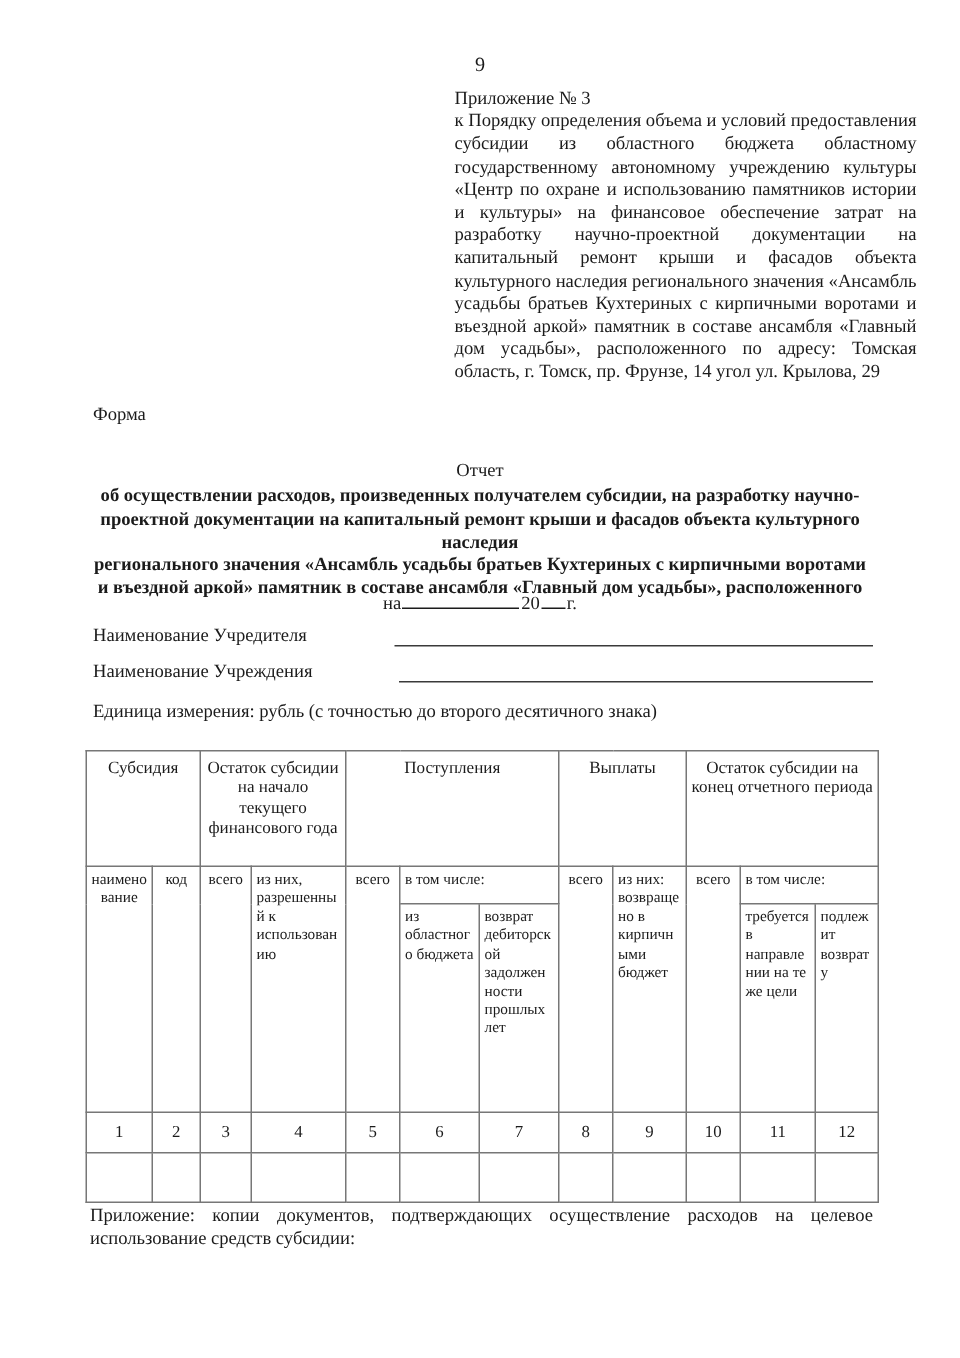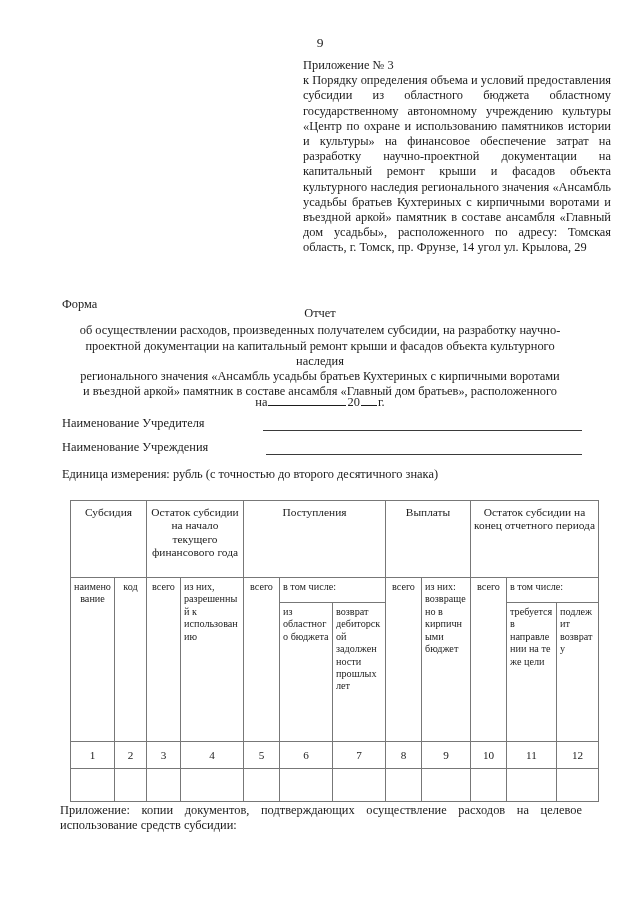--- a/index.html
+++ b/index.html
@@ -51,40 +51,41 @@
   .appendix-block .ap-body {
     text-align: justify;
     text-align-last: left;
     hyphens: none;
   }
 
   
   .forma-label {
     position: absolute;
     left: 62px;
-    top: 297px;
+    top: 269px;
     font-size: 12.4px;
   }
 
   
   .report-title {
     position: absolute;
     left: 60px;
     top: 306px;
     width: 520px;
     text-align: center;
     font-size: 12.4px;
     line-height: 15.3px;
   }
   .report-title .rt-head {
     display: block;
     margin-bottom: 2px;
   }
   .report-title .rt-line {
     display: block;
+    font-weight: bold;
   }
 
   
   .date-line {
     position: absolute;
     left: 60px;
     top: 393px;
     width: 520px;
     text-align: center;
     font-size: 12.4px;
@@ -131,21 +132,21 @@
   .unit-note {
     position: absolute;
     left: 62px;
     top: 467px;
     font-size: 12.4px;
   }
 
   
   .report-table {
     position: absolute;
-    left: 70px;
+    left: 57px;
     top: 500px;
     width: 528px;
     border-collapse: collapse;
     table-layout: fixed;
     font-size: 10.2px;
     line-height: 12.4px;
   }
   .report-table td,
   .report-table th {
     border: 1px solid #777;
@@ -211,21 +212,21 @@
     <div class="ap-body">к Порядку определения объема и условий предоставления субсидии из областного бюджета областному государственному автономному учреждению культуры «Центр по охране и использованию памятников истории и культуры» на финансовое обеспечение затрат на разработку научно-проектной документации на капитальный ремонт крыши и фасадов объекта культурного наследия регионального значения «Ансамбль усадьбы братьев Кухтериных с кирпичными воротами и въездной аркой» памятник в составе ансамбля «Главный дом усадьбы», расположенного по адресу: Томская область, г. Томск, пр. Фрунзе, 14 угол ул. Крылова, 29</div>
   </div>
 
   <div class="forma-label">Форма</div>
 
   <div class="report-title">
     <span class="rt-head">Отчет</span>
     <span class="rt-line">об осуществлении расходов, произведенных получателем субсидии, на разработку научно-</span>
     <span class="rt-line">проектной документации на капитальный ремонт крыши и фасадов объекта культурного наследия</span>
     <span class="rt-line">регионального значения «Ансамбль усадьбы братьев Кухтериных с кирпичными воротами</span>
-    <span class="rt-line">и въездной аркой» памятник в составе ансамбля «Главный дом братьев», расположенного</span>
+    <span class="rt-line">и въездной аркой» памятник в составе ансамбля «Главный дом усадьбы», расположенного</span>
   </div>
 
   <div class="date-line">
     <span>на</span><span class="blank-long"></span><span>20</span><span class="blank-short"></span><span>г.</span>
   </div>
 
   <div class="field-row" id="field-founder">
     <span class="fr-label">Наименование Учредителя</span>
     <span class="fr-rule"></span>
   </div>

